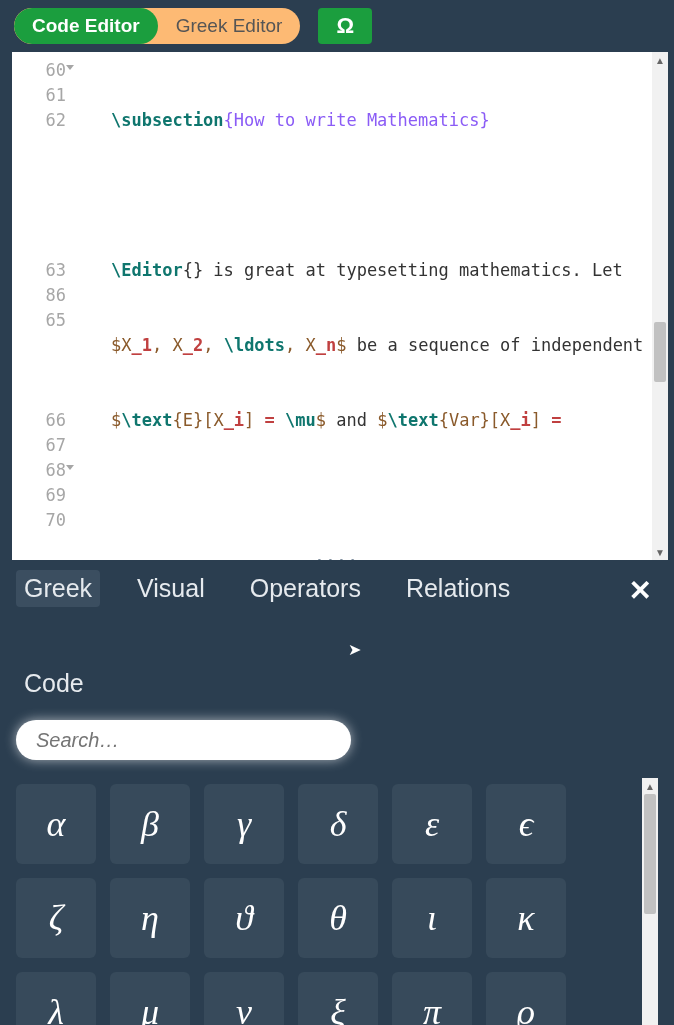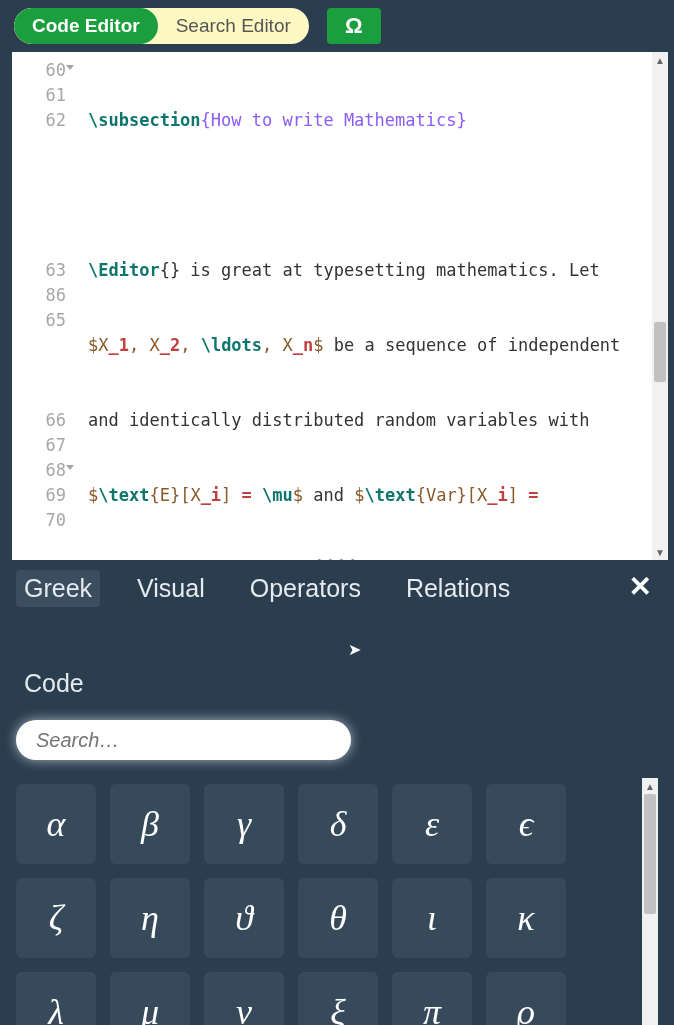--- a/index.html
+++ b/index.html
@@ -14,21 +14,21 @@
   
   .topbar {
     display: flex;
     align-items: center;
     padding: 8px 14px;
     gap: 18px;
     background: #2b3e50;
   }
   .mode-toggle {
     display: flex;
-    background: #fef9c3;
+    background: #fdba74;
     border-radius: 999px;
     overflow: hidden;
     height: 36px;
   }
   .mode-btn {
     border: none;
     font-size: 19px;
     font-weight: 700;
     padding: 0 18px;
     cursor: pointer;
@@ -61,20 +61,21 @@
 
   
   .editor-wrap {
     flex: 0 0 auto;
     background: #fff;
     position: relative;
     display: flex;
     height: 508px;
     margin-left: 12px;
     margin-right: 6px;
+    gap: 23px;
   }
   .gutter {
     width: 60px;
     background: #fff;
     padding-top: 6px;
     text-align: right;
     font-family: "Menlo","Consolas","DejaVu Sans Mono",monospace;
     font-size: 17px;
     color: #a6a6a6;
     user-select: none;
@@ -154,21 +155,21 @@
     flex: 1;
     background: #2b3e50;
     padding: 10px 16px 0 16px;
     position: relative;
     display: flex;
     flex-direction: column;
   }
   .sym-tabs {
     display: flex;
     flex-wrap: wrap;
-    align-items: flex-start;
+    align-items: flex-end;
     row-gap: 12px;
     column-gap: 24px;
     font-size: 25px;
     color: #e6eaee;
     gap: 29px;
   }
   .sym-tab {
     cursor: pointer;
     padding: 4px 8px;
     border-radius: 4px;
@@ -250,21 +251,21 @@
     font-size: 16px;
     pointer-events: none;
   }
 </style>
 </head>
 <body>
 
 <div class="topbar">
   <div class="mode-toggle">
     <button class="mode-btn active">Code Editor</button>
-    <button class="mode-btn inactive">Search Editor</button>
+    <button class="mode-btn inactive">Greek Editor</button>
   </div>
   <button class="omega-btn">Ω</button>
 </div>
 
 <div class="editor-wrap">
   <div class="gutter" id="gutter">
       <div class="gutter-line">60<span class="fold"></span></div>
       <div class="gutter-line">61</div>
       <div class="gutter-line">62</div>
       <div class="gutter-line"></div>
@@ -282,21 +283,20 @@
       <div class="gutter-line">67</div>
       <div class="gutter-line">68<span class="fold"></span></div>
       <div class="gutter-line">69</div>
       <div class="gutter-line">70</div>
     </div>
   <div class="code-body">
     <div class="code-line"><span class="tok-cmd">\subsection</span><span class="tok-brace">{How to write Mathematics}</span></div>
     <div class="code-line"></div>
     <div class="code-line"><span class="tok-cmd">\Editor</span><span>{} is great at typesetting mathematics. Let </span></div>
     <div class="code-line"><span class="tok-math">$X</span><span class="tok-sub">_1</span><span class="tok-math">, X</span><span class="tok-sub">_2</span><span class="tok-math">, </span><span class="tok-cmd">\ldots</span><span class="tok-math">, X</span><span class="tok-sub">_n</span><span class="tok-math">$</span><span> be a sequence of independent </span></div>
-    <div class="code-line"><span>and identically distributed random variables with </span></div>
     <div class="code-line"><span class="tok-math">$</span><span class="tok-cmd">\text</span><span class="tok-math">{E}[X</span><span class="tok-sub">_i</span><span class="tok-math">] </span><span class="tok-op">=</span><span class="tok-cmd"> \mu</span><span class="tok-math">$</span><span> and </span><span class="tok-math">$</span><span class="tok-cmd">\text</span><span class="tok-math">{Var}[X</span><span class="tok-sub">_i</span><span class="tok-math">] </span><span class="tok-op">=</span></div>
     <div class="code-line"></div>
     
     
     
     
     
     
     
     

